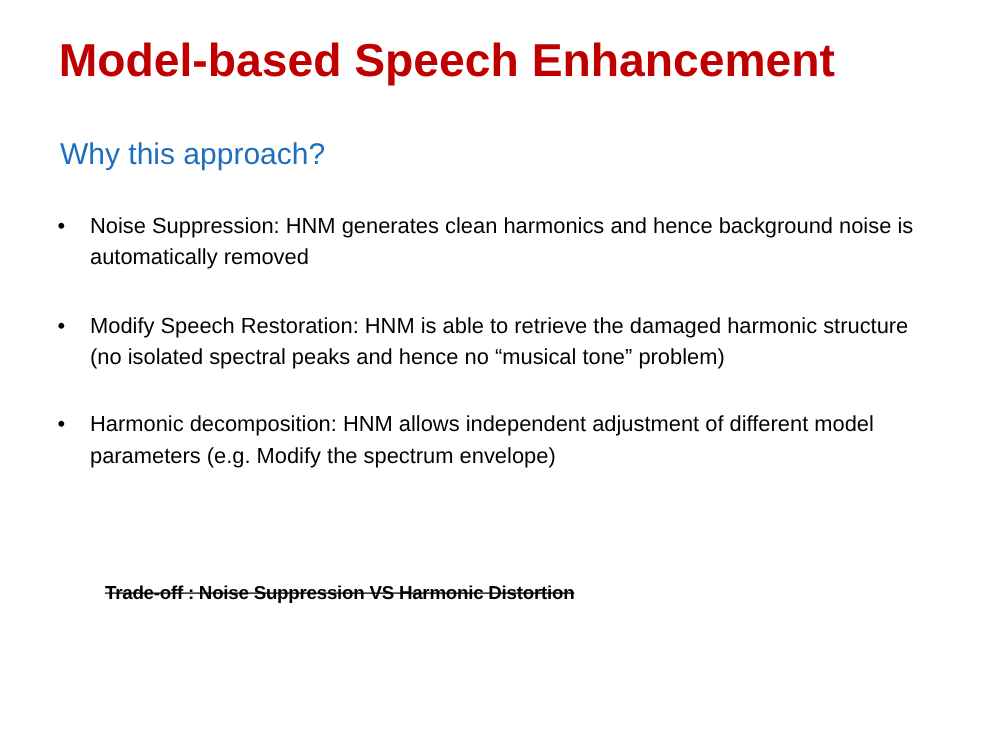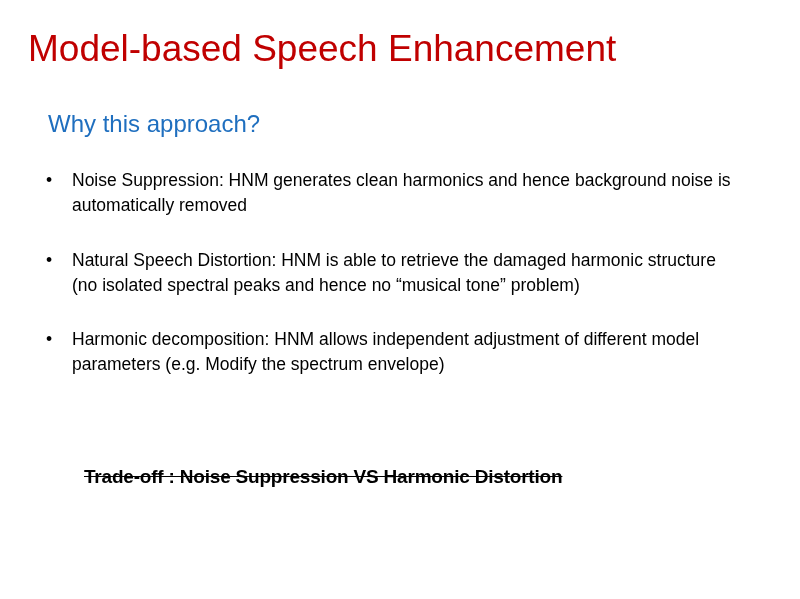--- a/index.html
+++ b/index.html
@@ -14,25 +14,25 @@
     overflow: hidden;
   }
   .slide {
     position: relative;
     width: 800px;
     height: 599px;
     background: #ffffff;
   }
   .slide-title {
     position: absolute;
-    left: 28px;
+    left: 47px;
     top: 28px;
     width: 720px;
     font-size: 37px;
-    font-weight: normal;
+    font-weight: bold;
     color: #c00000;
     letter-spacing: 0px;
     line-height: 1.15;
     white-space: nowrap;
   }
   .subtitle {
     position: absolute;
     left: 48px;
     top: 110px;
     font-size: 24px;
@@ -64,21 +64,21 @@
   .bullet .lead {
     font-weight: normal;
   }
   .bullet .rest {
     font-weight: normal;
   }
   .tradeoff {
     position: absolute;
     left: 84px;
     top: 466px;
-    font-size: 19px;
+    font-size: 15px;
     font-weight: bold;
     color: #000000;
     text-decoration: line-through;
     letter-spacing: -0.2px;
   }
 </style>
 </head>
 <body>
 
 <div class="slide">
@@ -89,21 +89,21 @@
 
   <div class="bullets">
 
     <div class="bullet">
       <span class="dot">•</span>
       <span class="lead">Noise Suppression</span><span class="rest">: HNM generates clean harmonics and hence background noise is automatically removed</span>
     </div>
 
     <div class="bullet">
       <span class="dot">•</span>
-      <span class="lead">Natural Speech Distortion</span><span class="rest">: HNM is able to retrieve the damaged harmonic structure (no isolated spectral peaks and hence no “musical tone” problem)</span>
+      <span class="lead">Modify Speech Restoration</span><span class="rest">: HNM is able to retrieve the damaged harmonic structure (no isolated spectral peaks and hence no “musical tone” problem)</span>
     </div>
 
     <div class="bullet">
       <span class="dot">•</span>
       <span class="lead">Harmonic decomposition</span><span class="rest">:  HNM allows independent adjustment of different model parameters (e.g.  Modify the spectrum envelope)</span>
     </div>
 
   </div>
 
   <div class="tradeoff">Trade-off : Noise Suppression VS  Harmonic Distortion</div>

